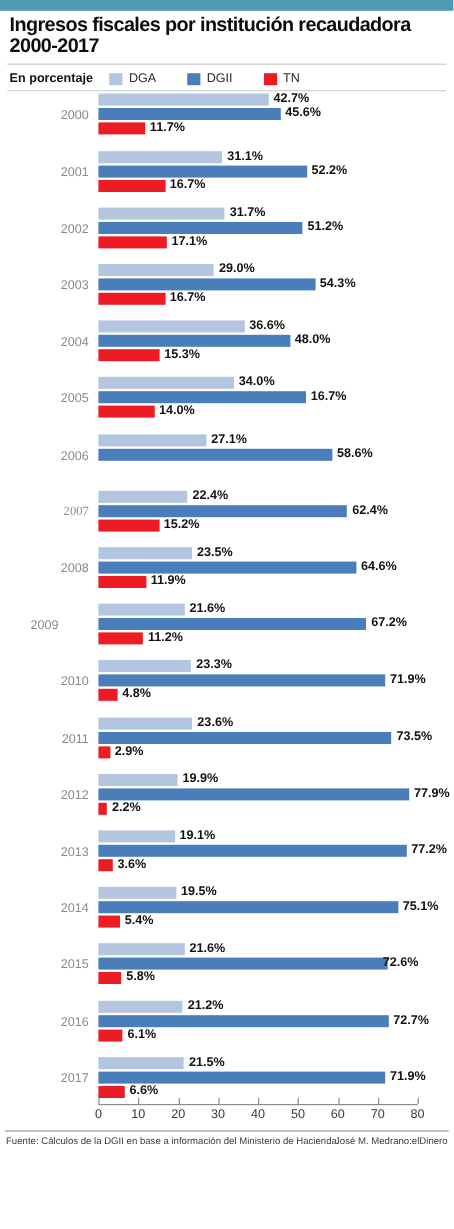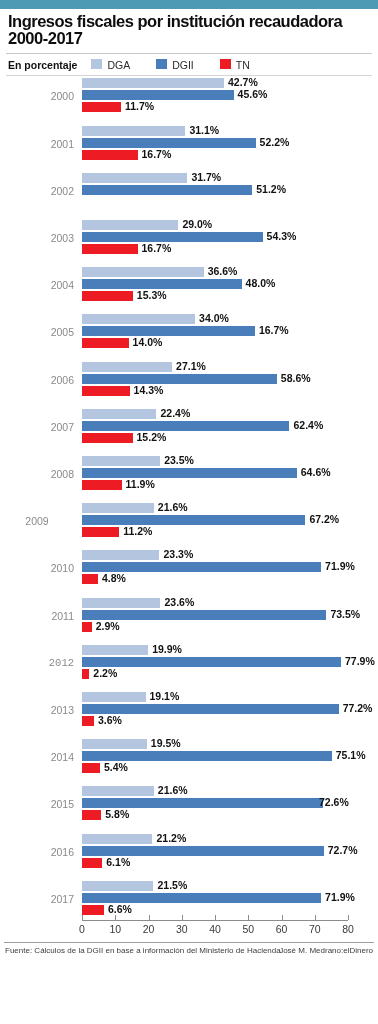--- a/index.html
+++ b/index.html
@@ -15,21 +15,21 @@
   .title {
     font-size:16.5px; font-weight:bold; line-height:1.04;
     color:#0d0d0d; letter-spacing:-0.5px;
   }
   .rule { height:1px; background:#c9c9c9; margin:4px 6px 0 6px; }
   .legend {
     display:flex; align-items:center; gap:0;
     padding:5px 8px 4px 8px; font-size:10.5px;
   }
   .legend-title { font-weight:bold; color:#111; margin-right:14px; font-size:10.5px; }
-  .legend-item { display:flex; align-items:flex-start; margin-right:26px; }
+  .legend-item { display:flex; align-items:flex-end; margin-right:26px; }
   .swatch { width:11px; height:10px; margin-right:5px; display:inline-block; }
   .legend-label { color:#2b2b2b; font-size:10.5px; }
   .rule2 { height:1px; background:#d4d4d4; margin:0 6px; }
 
   .plot { position:relative; width:378px; height:900px; }
   .year-group { position:absolute; left:0; width:378px; }
   .ylabel {
     position:absolute; left:0; width:74px; text-align:right;
     font-size:10.5px; color:#8a8a8a;
   }
@@ -113,20 +113,24 @@
     <div class="year-group" style="top: 96.4px; height: 47.2px;">
       <div class="ylabel" style="top: 12px;">2002</div>
       <div class="bar-row" style="top: 0px; width: 266px;">
         <div class="bar" style="width: 105.403px; background: rgb(180, 197, 224);"></div>
         <span class="bar-val" style="left: 109.403px;">31.7%</span>
       </div>
       <div class="bar-row" style="top: 12px; width: 266px;">
         <div class="bar" style="width: 170.24px; background: rgb(74, 126, 187);"></div>
         <span class="bar-val" style="left: 174.24px;">51.2%</span>
       </div>
+      <div class="bar-row" style="top: 24px; width: 266px;">
+        <div class="bar" style="width: 56.8575px; background: rgb(237, 28, 36);"></div>
+        <span class="bar-val" style="left: 60.8575px;">17.1%</span>
+      </div>
     </div>
     <div class="year-group" style="top: 143.6px; height: 47.2px;">
       <div class="ylabel" style="top: 12px;">2003</div>
       <div class="bar-row" style="top: 0px; width: 266px;">
         <div class="bar" style="width: 96.425px; background: rgb(180, 197, 224);"></div>
         <span class="bar-val" style="left: 100.425px;">29.0%</span>
       </div>
       <div class="bar-row" style="top: 12px; width: 266px;">
         <div class="bar" style="width: 180.548px; background: rgb(74, 126, 187);"></div>
         <span class="bar-val" style="left: 184.548px;">54.3%</span>
@@ -169,27 +173,23 @@
     <div class="year-group" style="top: 285.2px; height: 47.2px;">
       <div class="ylabel" style="top: 12px;">2006</div>
       <div class="bar-row" style="top: 0px; width: 266px;">
         <div class="bar" style="width: 90.1075px; background: rgb(180, 197, 224);"></div>
         <span class="bar-val" style="left: 94.1075px;">27.1%</span>
       </div>
       <div class="bar-row" style="top: 12px; width: 266px;">
         <div class="bar" style="width: 194.845px; background: rgb(74, 126, 187);"></div>
         <span class="bar-val" style="left: 198.845px;">58.6%</span>
       </div>
-      <div class="bar-row" style="top: 24px; width: 266px;">
-        <div class="bar" style="width: 47.5475px; background: rgb(237, 28, 36);"></div>
-        <span class="bar-val" style="left: 51.5475px;">14.3%</span>
-      </div>
     </div>
     <div class="year-group" style="top: 332.4px; height: 47.2px;">
-      <div class="ylabel" style="top: 12px;">2007</div>
+      <div class="ylabel" style="top: 12px; font-family: Liberation Serif, serif;">2007</div>
       <div class="bar-row" style="top: 0px; width: 266px;">
         <div class="bar" style="width: 74.48px; background: rgb(180, 197, 224);"></div>
         <span class="bar-val" style="left: 78.48px;">22.4%</span>
       </div>
       <div class="bar-row" style="top: 12px; width: 266px;">
         <div class="bar" style="width: 207.48px; background: rgb(74, 126, 187);"></div>
         <span class="bar-val" style="left: 211.48px;">62.4%</span>
       </div>
       <div class="bar-row" style="top: 24px; width: 266px;">
         <div class="bar" style="width: 50.54px; background: rgb(237, 28, 36);"></div>
@@ -250,21 +250,21 @@
       <div class="bar-row" style="top: 12px; width: 266px;">
         <div class="bar" style="width: 244.387px; background: rgb(74, 126, 187);"></div>
         <span class="bar-val" style="left: 248.387px;">73.5%</span>
       </div>
       <div class="bar-row" style="top: 24px; width: 266px;">
         <div class="bar" style="width: 9.6425px; background: rgb(237, 28, 36);"></div>
         <span class="bar-val" style="left: 13.6425px;">2.9%</span>
       </div>
     </div>
     <div class="year-group" style="top: 568.4px; height: 47.2px;">
-      <div class="ylabel" style="top: 12px; font-family: Liberation Mono, monospace;">2012</div>
+      <div class="ylabel" style="top: 12px;">2012</div>
       <div class="bar-row" style="top: 0px; width: 266px;">
         <div class="bar" style="width: 66.1675px; background: rgb(180, 197, 224);"></div>
         <span class="bar-val" style="left: 70.1675px;">19.9%</span>
       </div>
       <div class="bar-row" style="top: 12px; width: 220px;">
         <div class="bar" style="width: 259.017px; background: rgb(74, 126, 187);"></div>
         <span class="bar-val" style="left: 263.017px;">77.9%</span>
       </div>
       <div class="bar-row" style="top: 24px; width: 266px;">
         <div class="bar" style="width: 7.315px; background: rgb(237, 28, 36);"></div>

